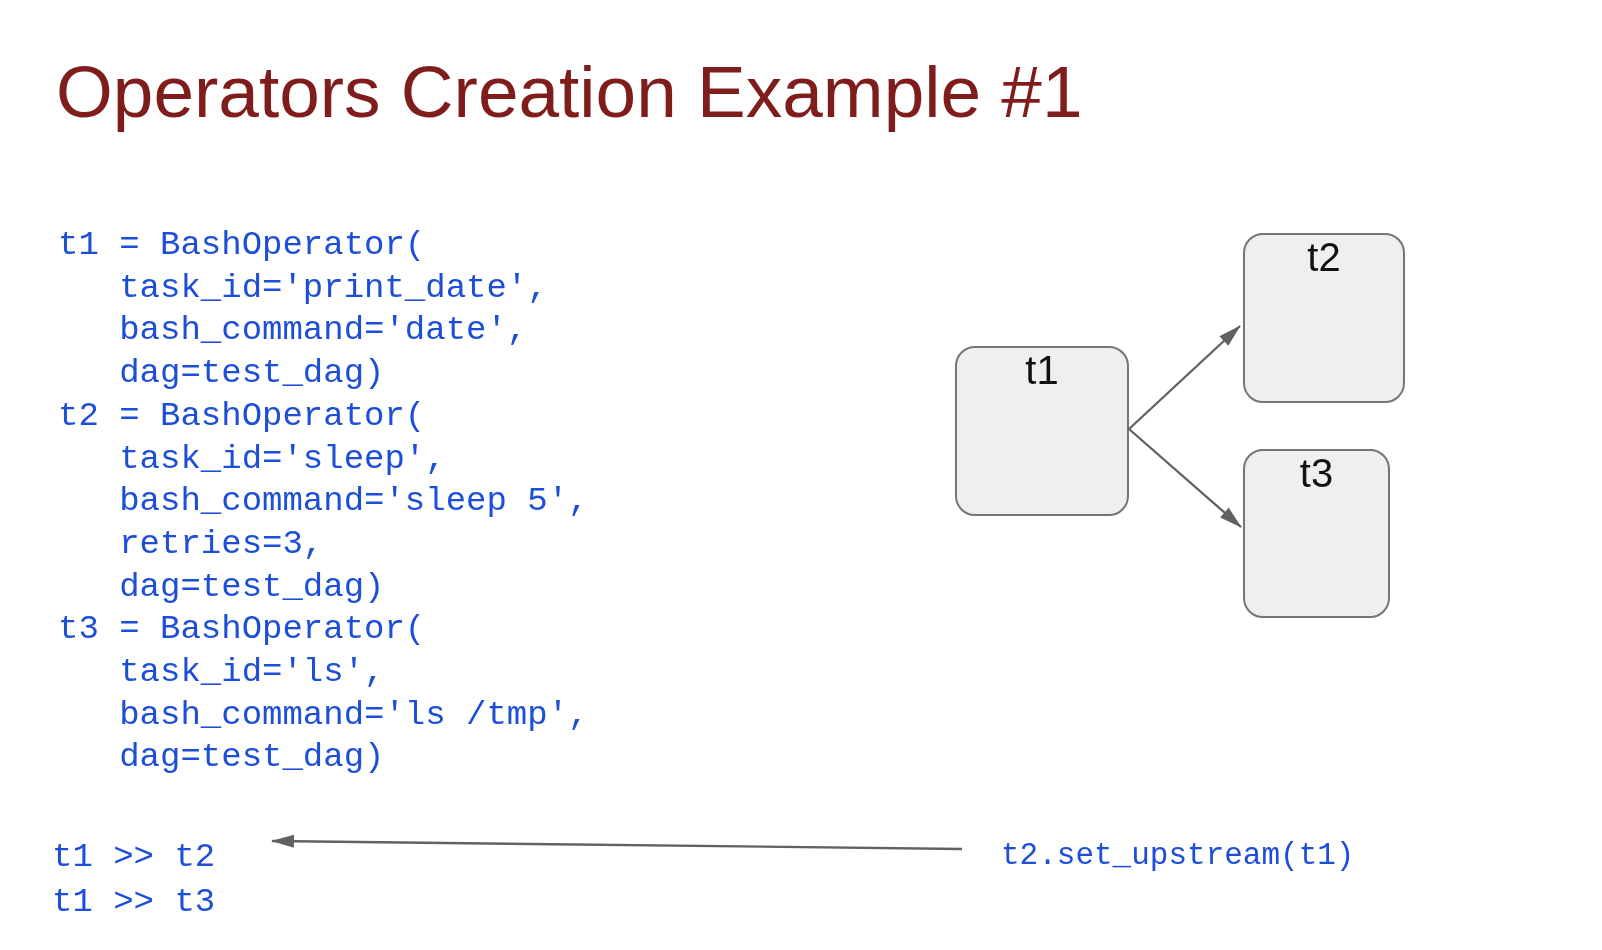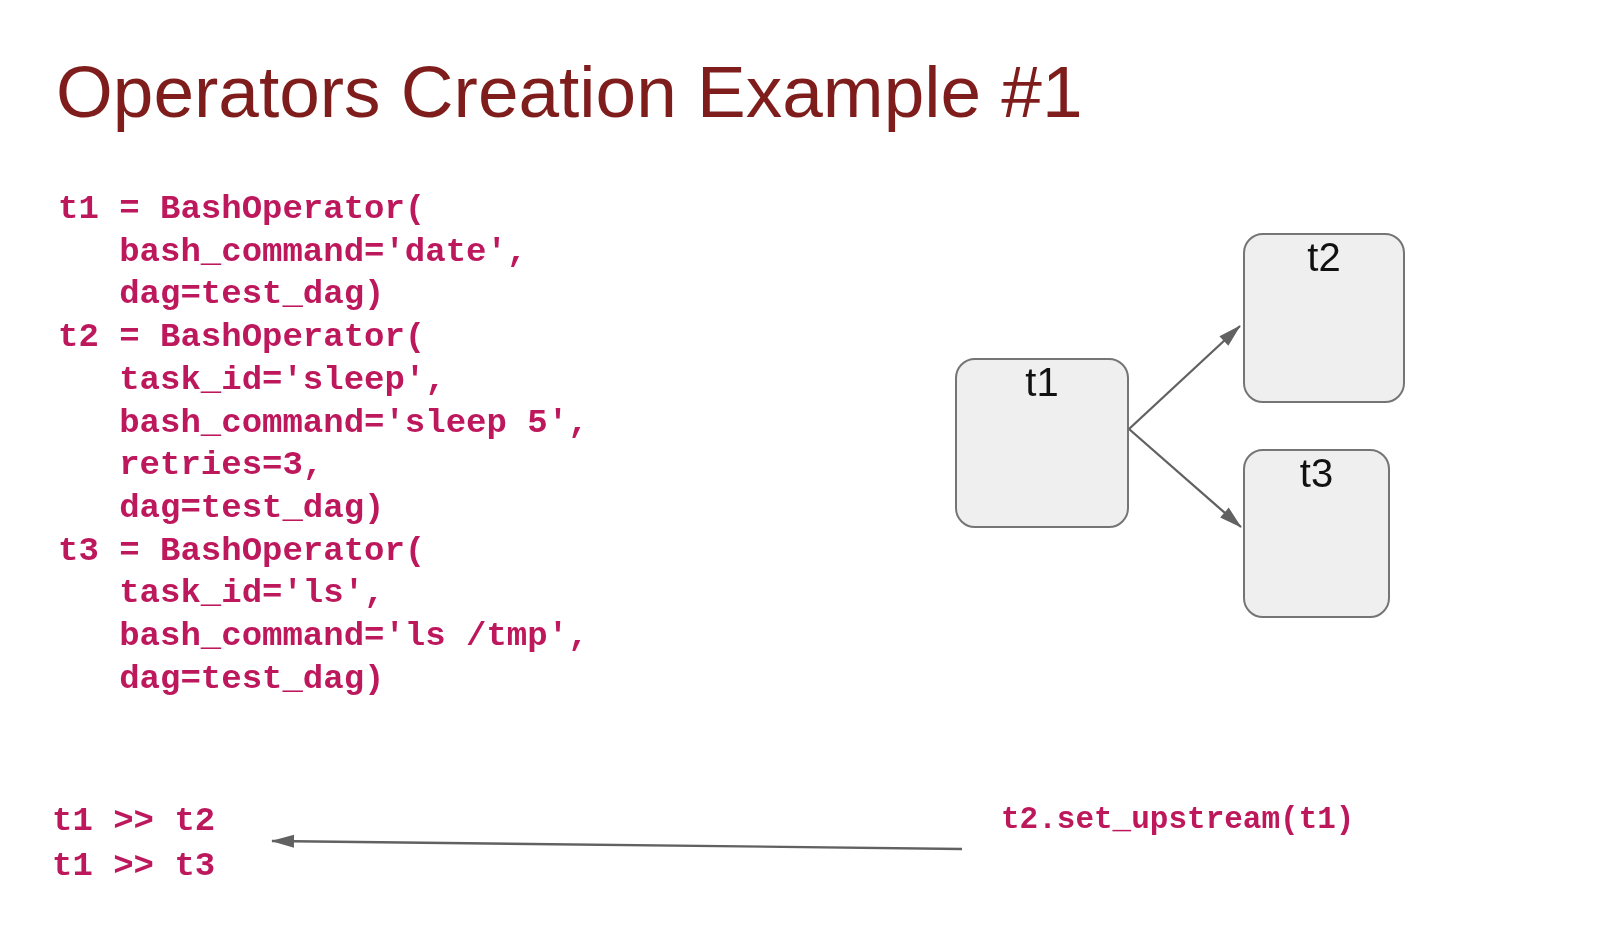--- a/index.html
+++ b/index.html
@@ -20,23 +20,24 @@
     left: 56px;
     top: 50px;
     margin: 0;
     font-size: 73px;
     font-weight: 400;
     color: #7f1d1d;
     white-space: nowrap;
   }
   .code {
     position: absolute;
-    color: #be185d;
+    color: #1d4ed8;
     font-family: "Liberation Mono", monospace;
-    font-weight: 700;
+    font-weight: 400;
+    margin-top: 36px;
   }
   .code .ln {
     white-space: pre;
   }
   .code-main {
     left: 58px;
     top: 188px;
     font-size: 34px;
     line-height: 42.7px;
   }
@@ -56,21 +57,21 @@
     position: absolute;
     background: #efefef;
     border: 2px solid #757575;
     border-radius: 20px;
     display: flex;
     justify-content: center;
     box-sizing: border-box;
     font-size: 40px;
     color: #111111;
   }
-  .node-t1 { left: 955px;  top: 346px; width: 174px; height: 170px; margin-top: 12px; }
+  .node-t1 { left: 955px;  top: 346px; width: 174px; height: 170px; }
   .node-t2 { left: 1243px; top: 233px; width: 162px; height: 170px; }
   .node-t3 { left: 1243px; top: 449px; width: 147px; height: 169px; }
   .arrows {
     position: absolute;
     left: 0;
     top: 0;
     pointer-events: none;
   }
   .arrows line {
     stroke: #616161;
@@ -79,20 +80,21 @@
 </style>
 </head>
 <body>
 
 <div class="slide">
 
   <h1 class="slide-title">Operators Creation Example #1</h1>
 
   <div class="code code-main">
       <div class="ln">t1 = BashOperator(</div>
+      <div class="ln">   task_id='print_date',</div>
       <div class="ln">   bash_command='date',</div>
       <div class="ln">   dag=test_dag)</div>
       <div class="ln">t2 = BashOperator(</div>
       <div class="ln">   task_id='sleep',</div>
       <div class="ln">   bash_command='sleep 5',</div>
       <div class="ln">   retries=3,</div>
       <div class="ln">   dag=test_dag)</div>
       <div class="ln">t3 = BashOperator(</div>
       <div class="ln">   task_id='ls',</div>
       <div class="ln">   bash_command='ls /tmp',</div>

